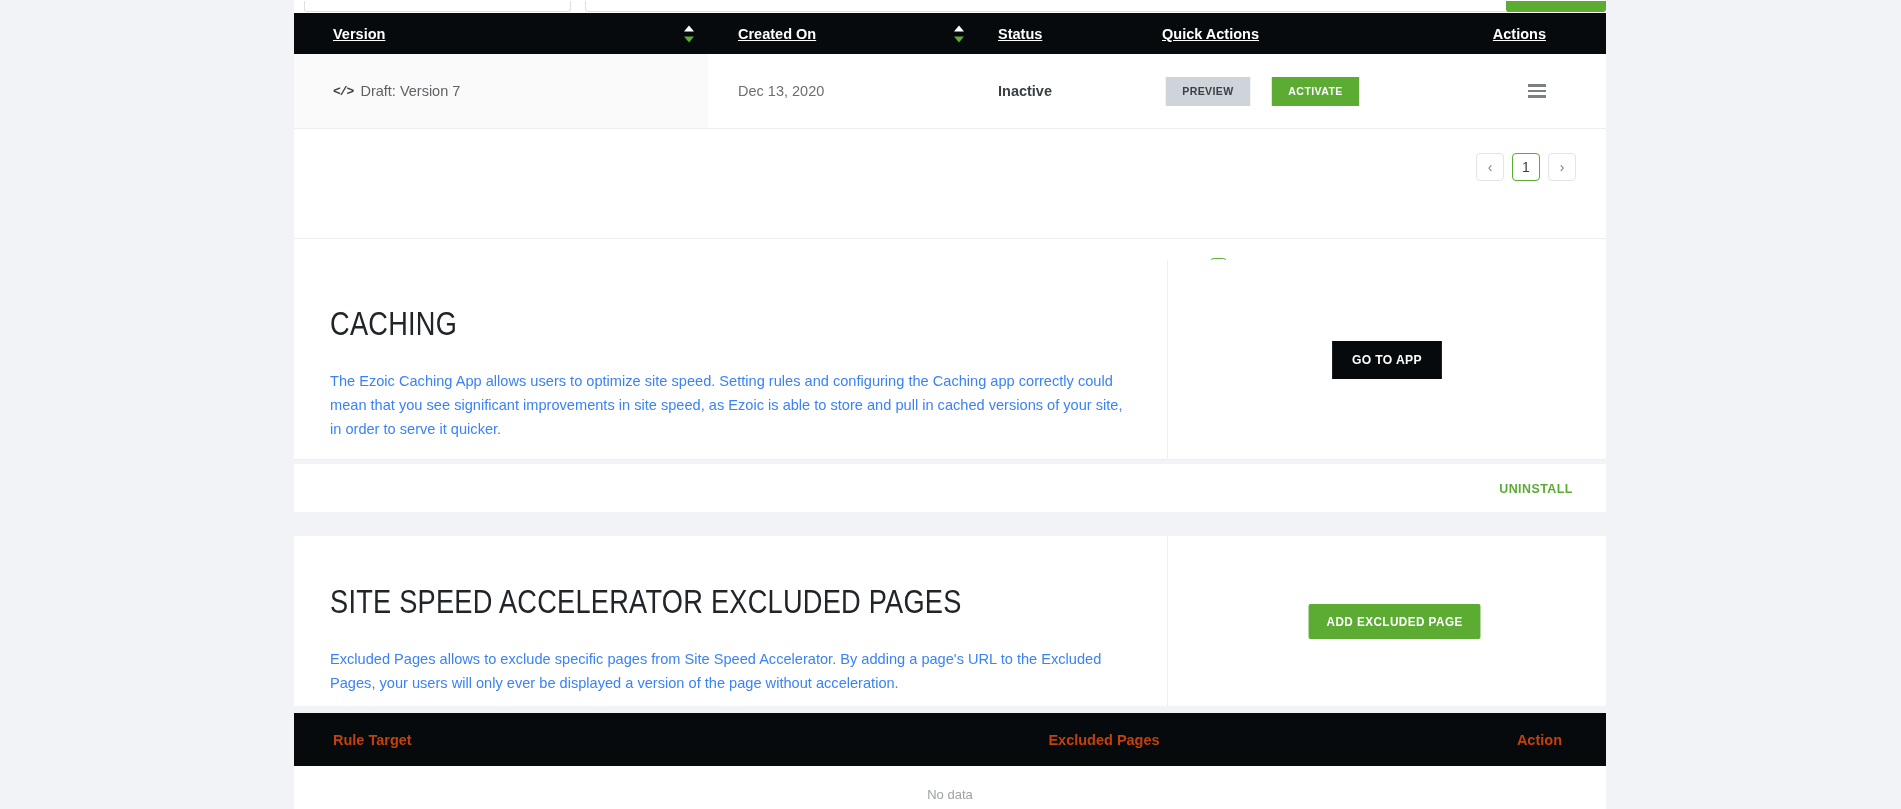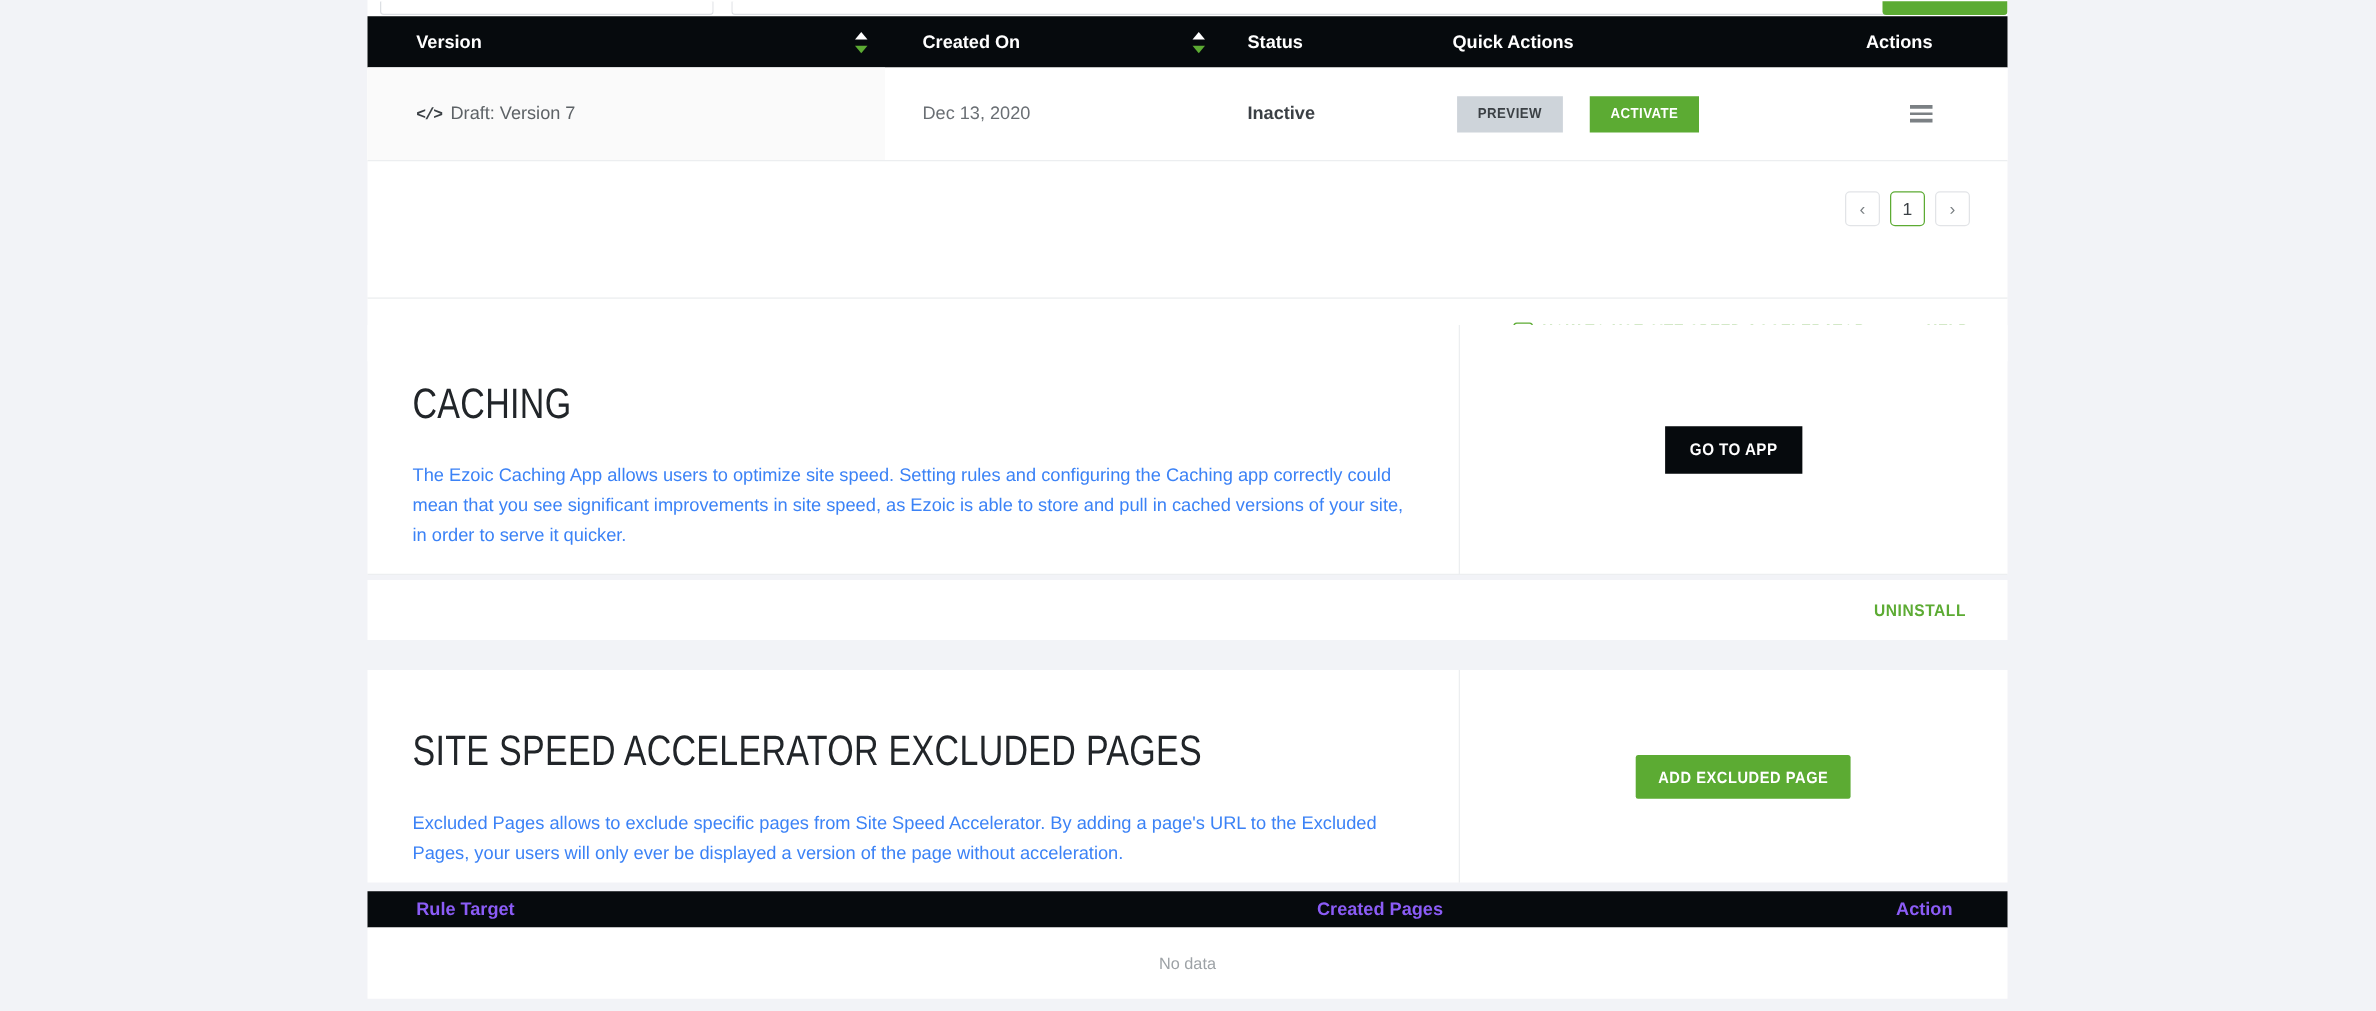--- a/index.html
+++ b/index.html
@@ -63,21 +63,21 @@
 
   .tbl-head {
     display: flex;
     align-items: center;
     height: 41px;
     background: #060a0d;
     color: #ffffff;
     font-size: 14.5px;
     font-weight: bold;
   }
-  .th { display: flex; align-items: center; height: 100%; position: relative; }
+  .th { display: flex; align-items: center; height: 100%; position: relative; text-decoration: underline; }
   .th-version { width: 414px; padding-left: 39px; }
   .th-created { width: 270px; padding-left: 30px; }
   .th-status  { width: 174px; padding-left: 20px; }
   .th-quick   { width: 232px; justify-content: flex-start; padding-left: 10px;}
   .th-actions { flex: 1; justify-content: flex-end; padding-right: 60px; }
 
   .sorter {
     position: absolute;
     right: 14px; top: 50%;
     transform: translateY(-50%);
@@ -307,23 +307,23 @@
   }
 
   
   .excl-table {
     position: absolute;
     top: 713px; left: 294px;
     width: 1312px;
   }
   .excl-head {
     display: flex; align-items: center;
-    height: 29px;
+    height: 53px;
     background: #060a0d;
-    color: #8b5cf6;
+    color: #c2410c;
     font-size: 14.5px;
     font-weight: bold;
   }
   .excl-th-1 { width: 600px; padding-left: 39px; }
   .excl-th-2 { width: 420px; text-align: center; }
   .excl-th-3 { flex: 1; text-align: right; padding-right: 44px; }
   .excl-empty {
     height: 57px;
     background: #ffffff;
     display: flex; align-items: center; justify-content: center;
@@ -431,19 +431,19 @@
       </div>
       <div class="excluded-right">
         <button class="btn-addpage">ADD EXCLUDED PAGE</button>
       </div>
     </div>
   </div>
 
   <div class="excl-table">
     <div class="excl-head">
       <div class="excl-th-1">Rule Target</div>
-      <div class="excl-th-2">Created Pages</div>
+      <div class="excl-th-2">Excluded Pages</div>
       <div class="excl-th-3">Action</div>
     </div>
     <div class="excl-empty">No data</div>
   </div>
 
 </div>
 
 </body></html>

